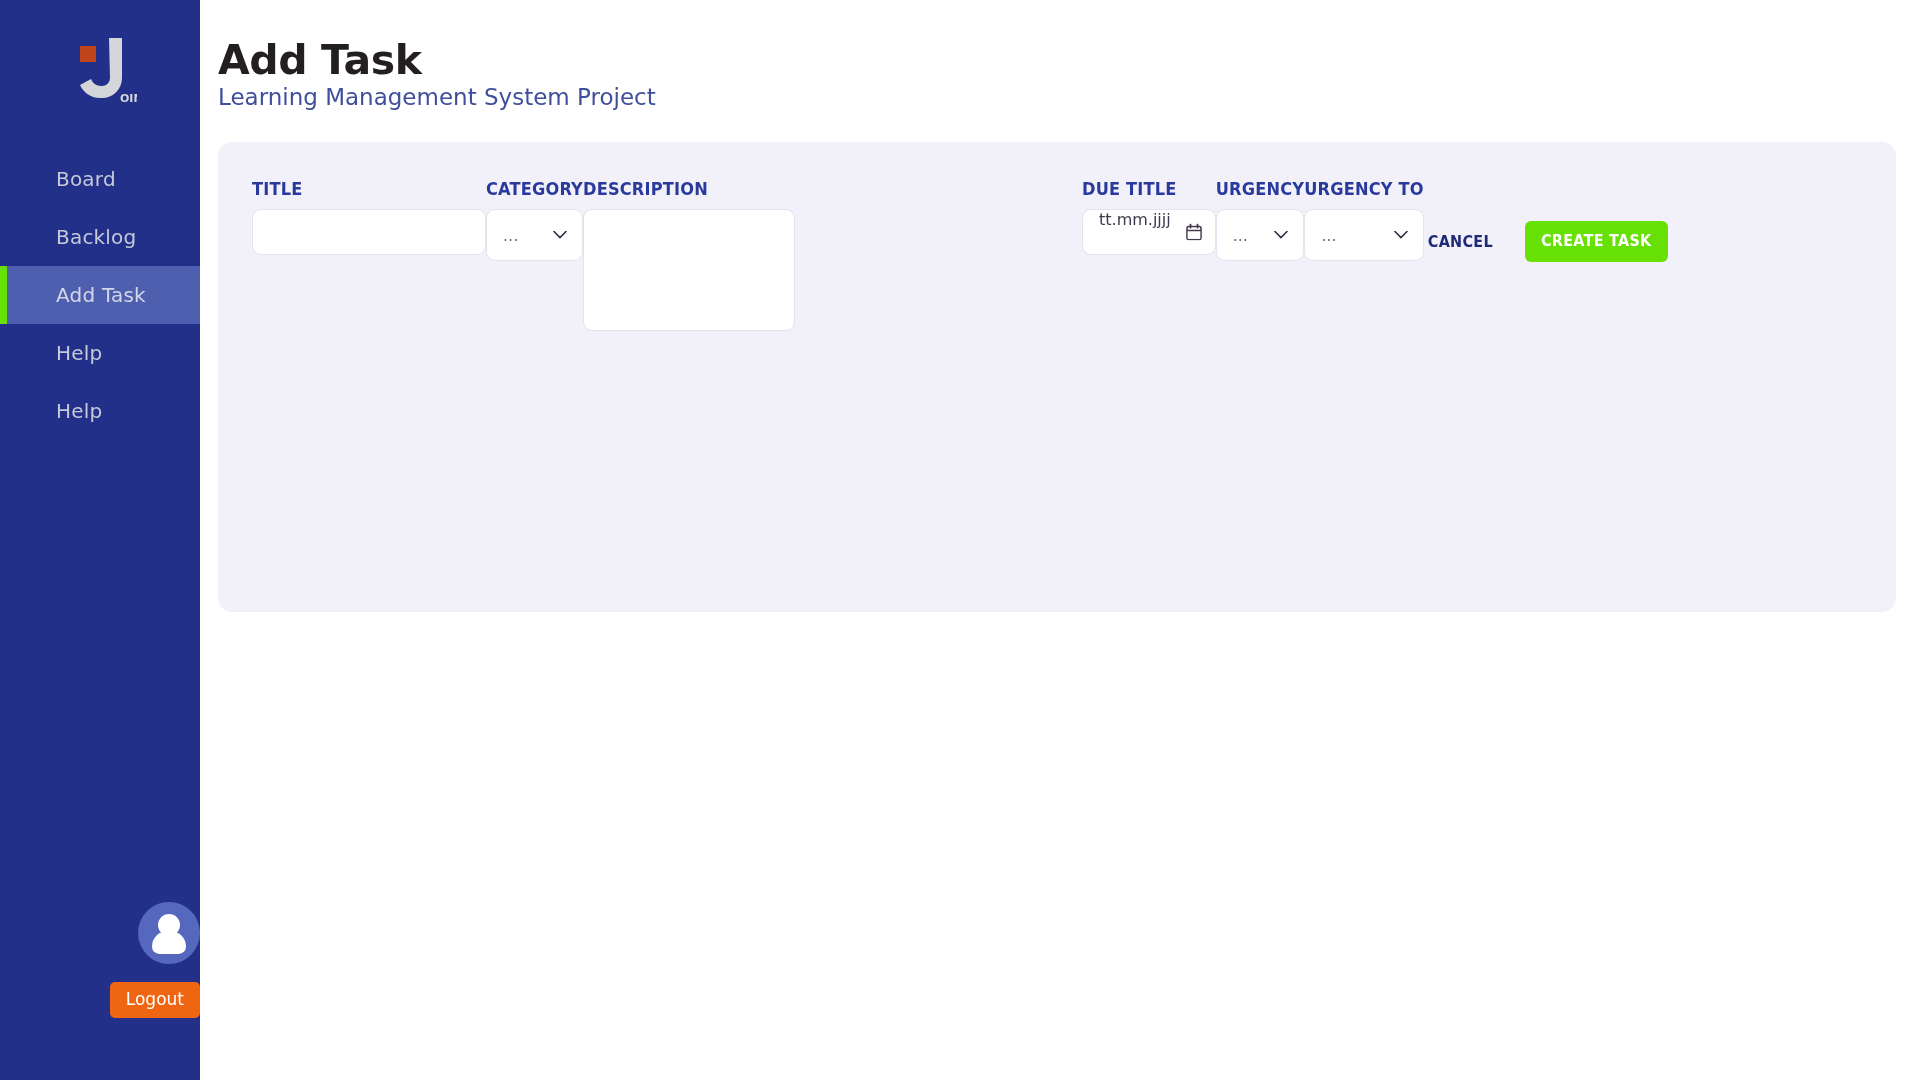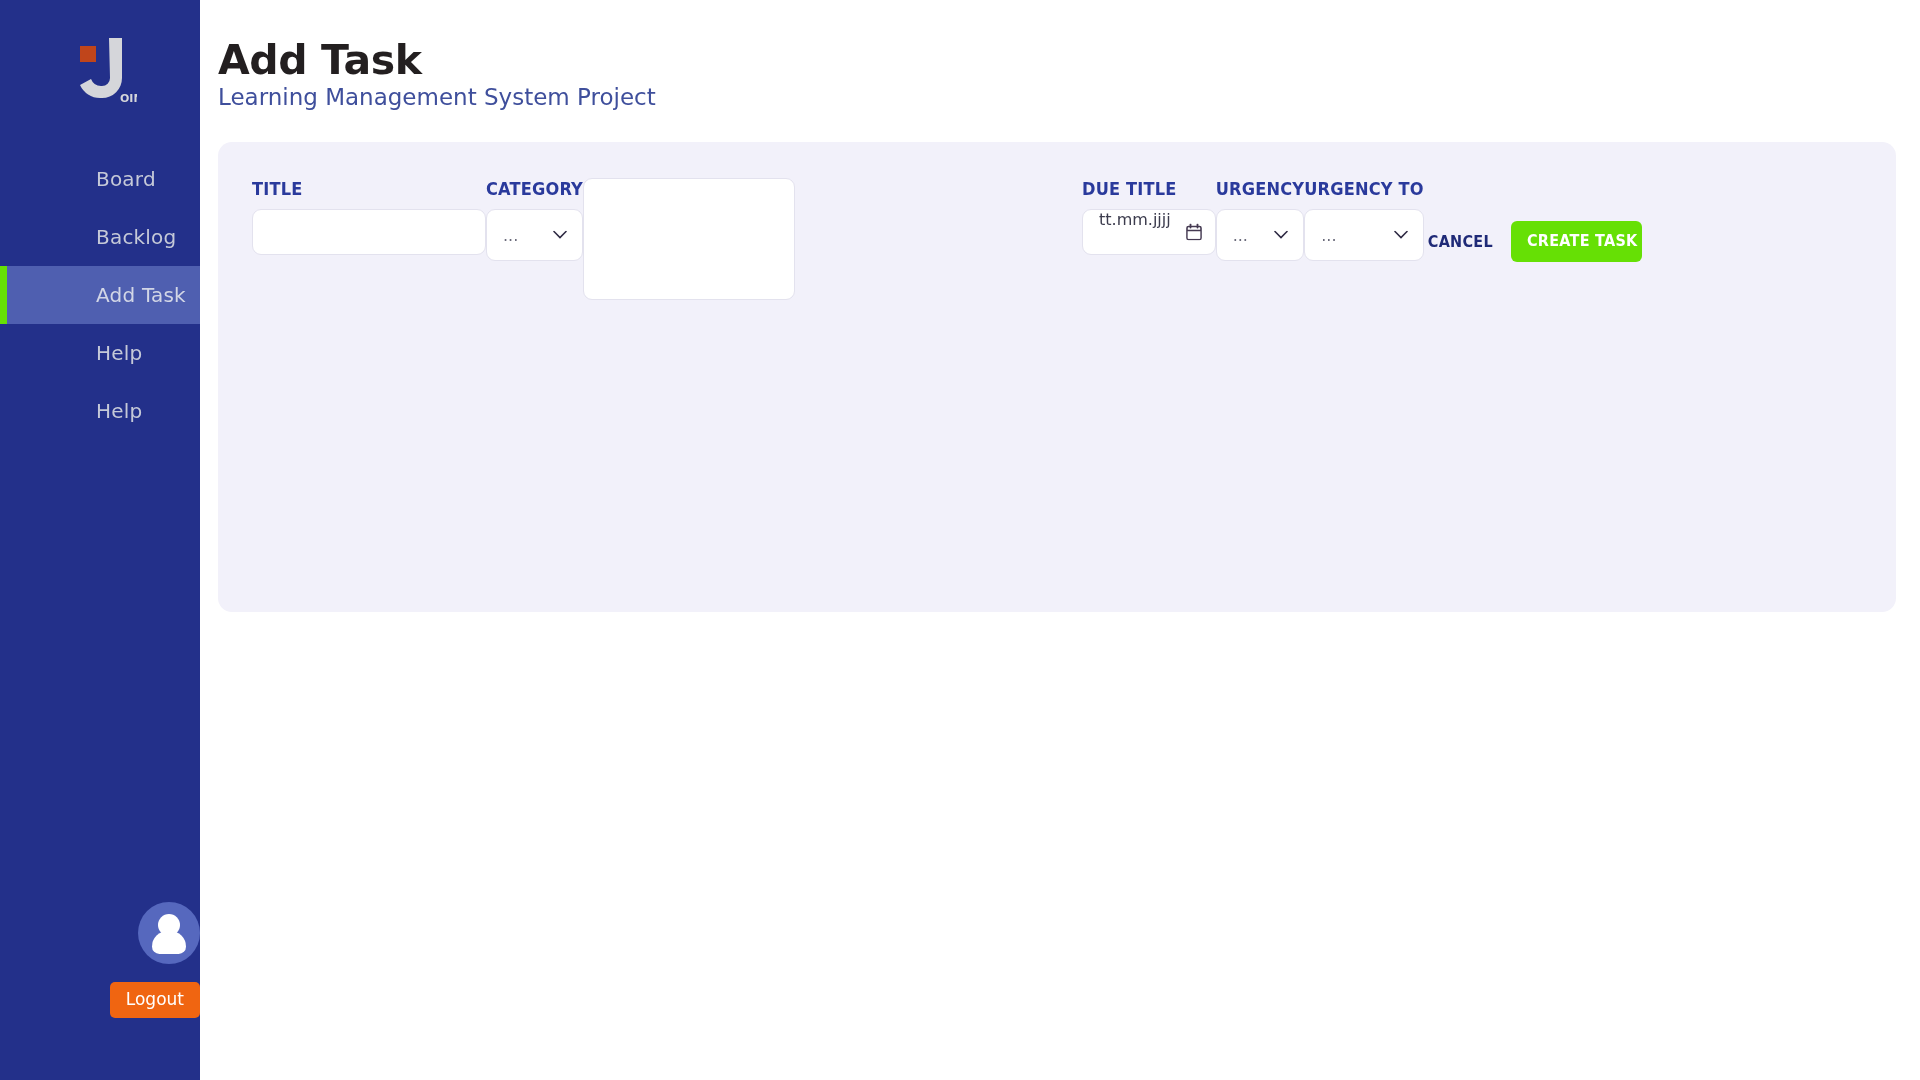--- a/index.html
+++ b/index.html
@@ -21,21 +21,21 @@
   .logo-wrap {
     height: 140px;
     display: flex; align-items: center; justify-content: center;
   }
   .logo { position: relative; width: 74px; height: 80px; }
   .logo svg { display: block; }
   .nav { margin-top: 10px; }
   .nav-item {
     height: 58px;
     display: flex; align-items: center;
-    padding-left: 96px;
+    padding-left: 56px;
     color: #c5c9d8;
     font-size: 20px;
     letter-spacing: .2px;
     position: relative;
     cursor: pointer;
   }
   .nav-item.active {
     background: #4f5fb0;
     color: #d2d6e6;
   }
@@ -147,21 +147,21 @@
     width: 14px; height: 9px; pointer-events: none;
   }
   .textarea-box {
     height: 122px;
     padding: 12px 16px;
     resize: none;
   }
 
   .actions {
     display: flex; align-items: center; 
-    gap: 14px;
+    gap: 28px;
     margin-top: 28px;
   }
   .cancel-btn {
     background: none; border: none;
     color: #1f2a77;
     font-family: inherit;
     font-size: 16px;
     font-weight: bold;
     letter-spacing: .3px;
     cursor: pointer;
@@ -169,21 +169,21 @@
     padding: 6px 4px;
   }
   .create-btn {
     background: #66e005;
     color: #ffffff;
     border: none; border-radius: 6px;
     font-family: inherit;
     font-size: 16px;
     font-weight: bold;
     letter-spacing: .3px;
-    padding: 10px 4px 12px 16px;
+    padding: 10px 16px 12px 16px;
     cursor: pointer;
     font-stretch: condensed;
   }
 </style>
 </head>
 <body>
 
 <div class="app">
 
   <aside class="sidebar">
@@ -246,20 +246,21 @@
             <div class="field-label">CATEGORY</div>
             <div class="select-wrap">
               <div class="ctrl select-box">...</div>
               <svg class="chev" viewBox="0 0 14 9">
                 <path d="M1 1 L7 7 L13 1" fill="none" stroke="#2f2a44" stroke-width="1.6" stroke-linecap="round"></path>
               </svg>
             </div>
           </div>
 
           <div class="field">
+            <div class="field-label">DESCRIPTION</div>
             <textarea class="ctrl textarea-box" placeholder="" style=""></textarea>
           </div>
 
         </div>
 
         <div class="col">
 
           <div class="field">
             <div class="field-label">DUE TITLE</div>
             <div class="date-wrap">

